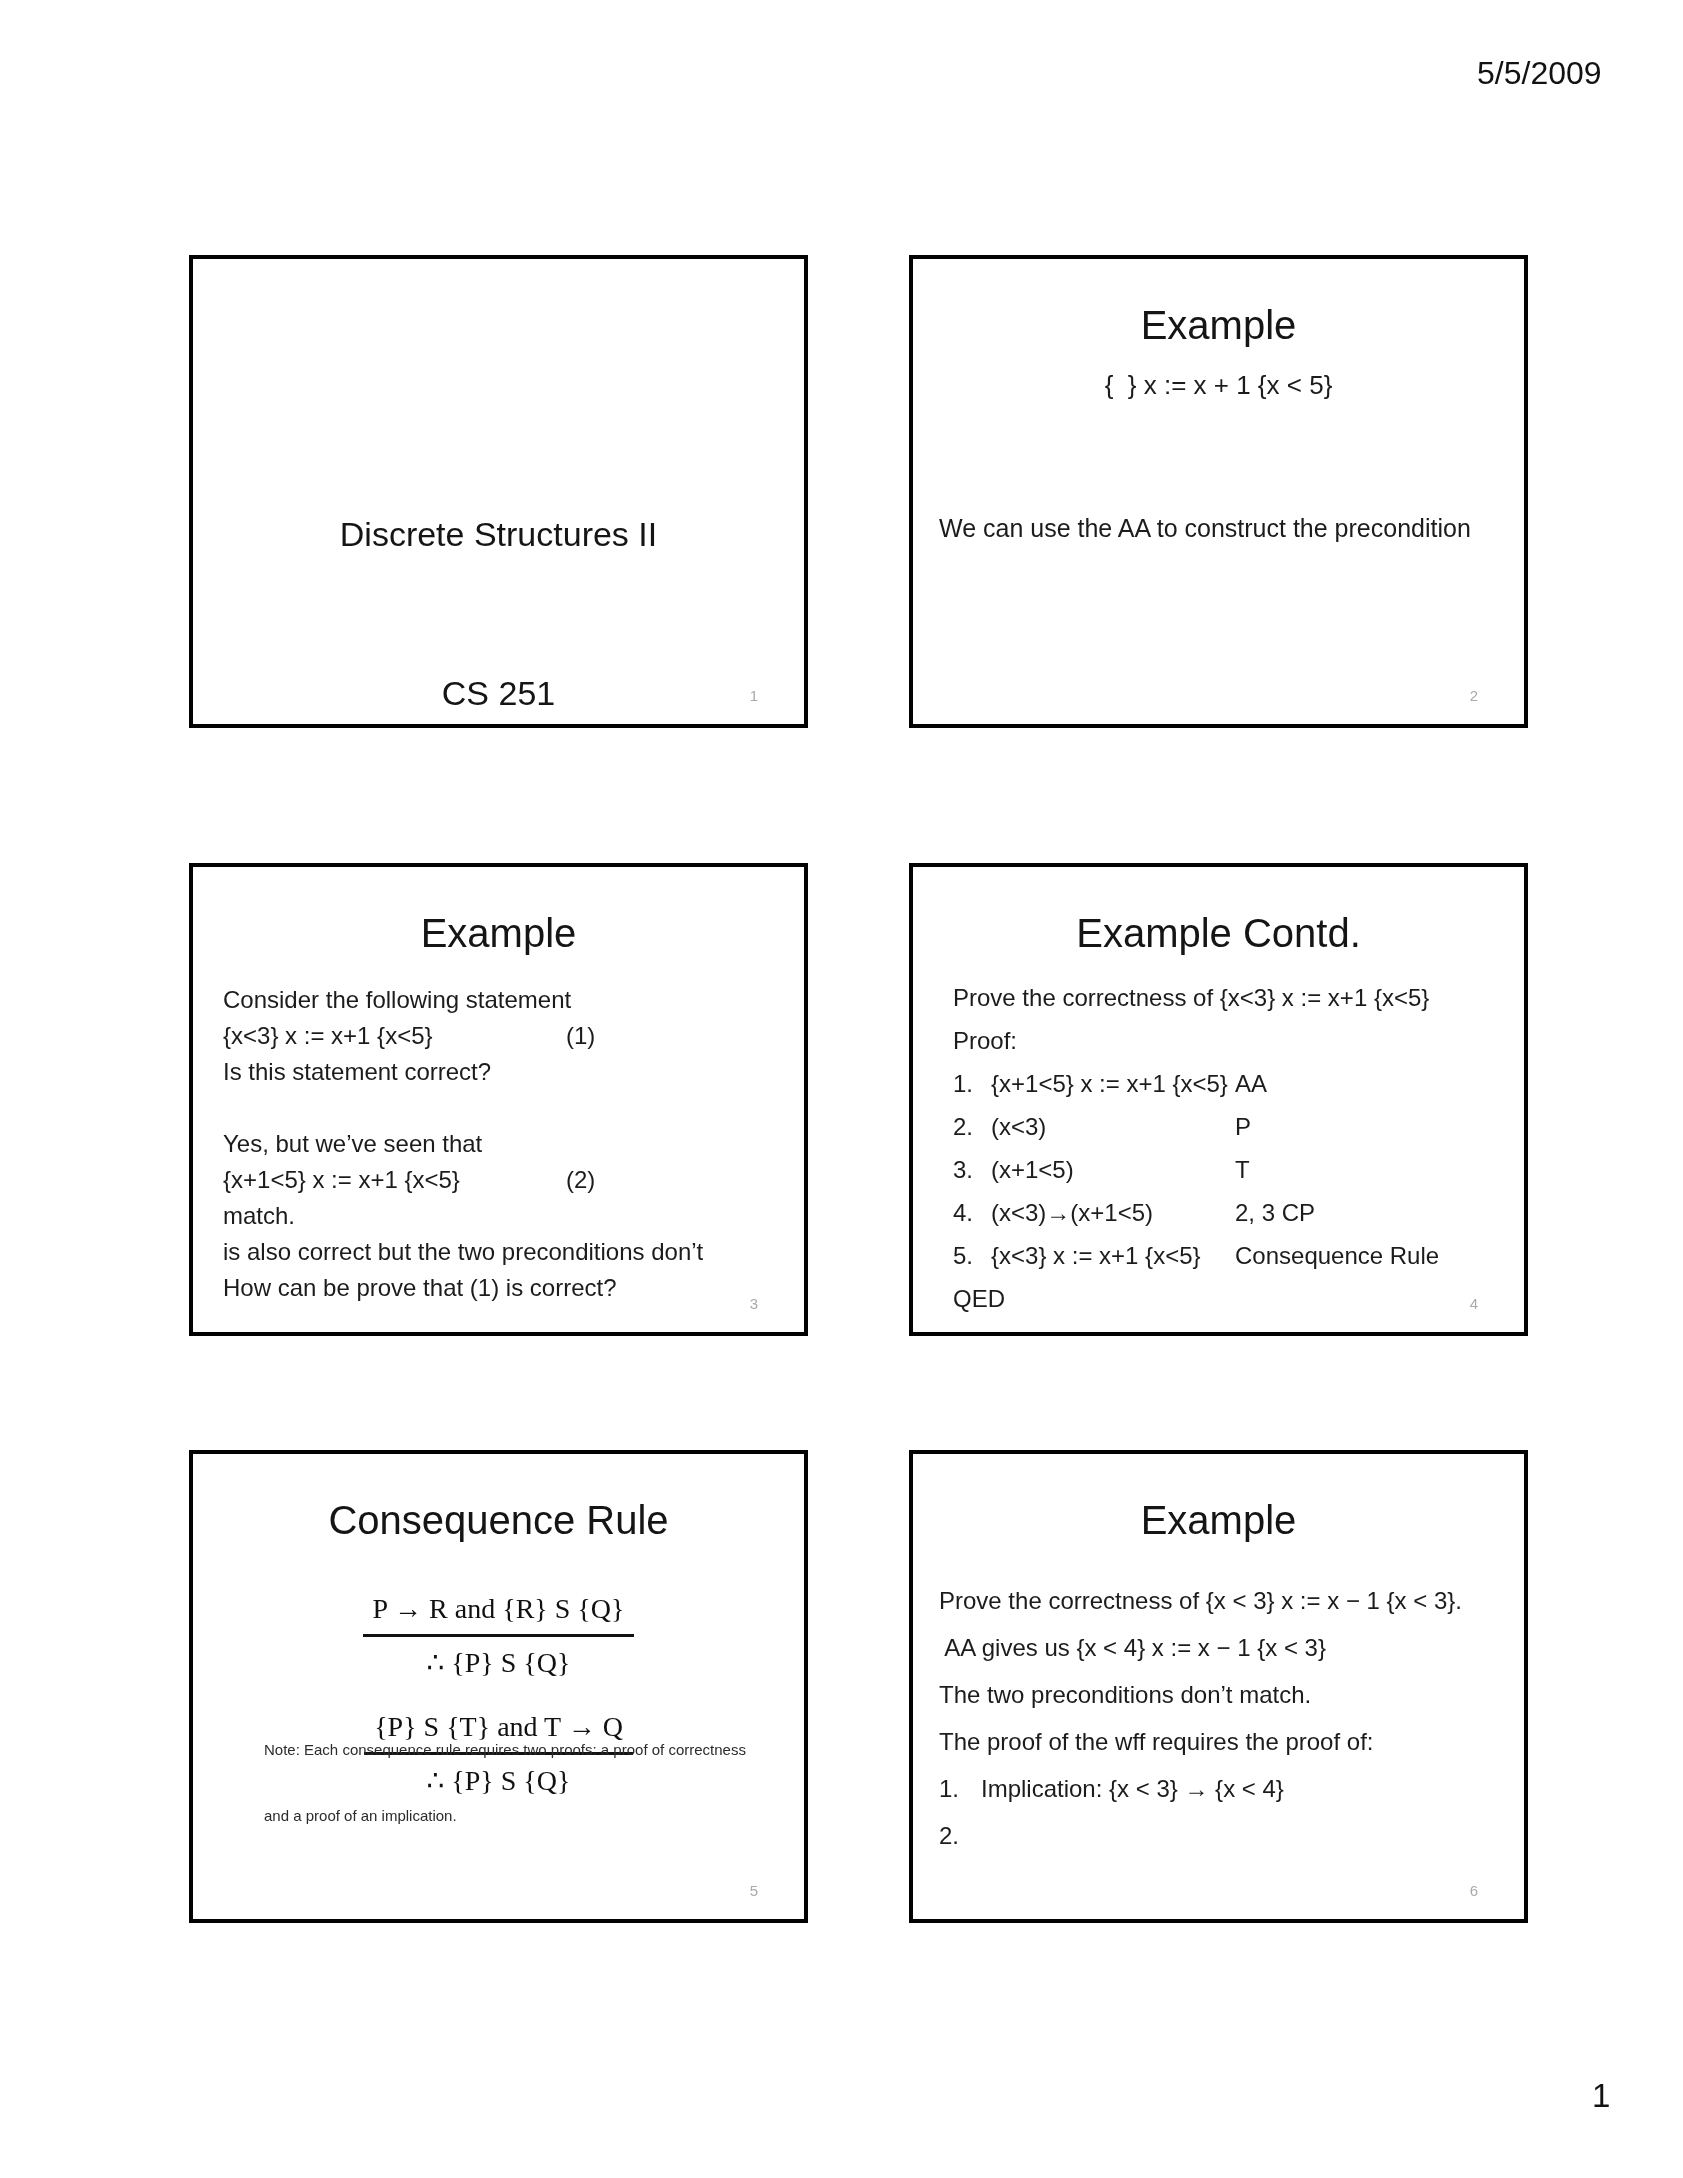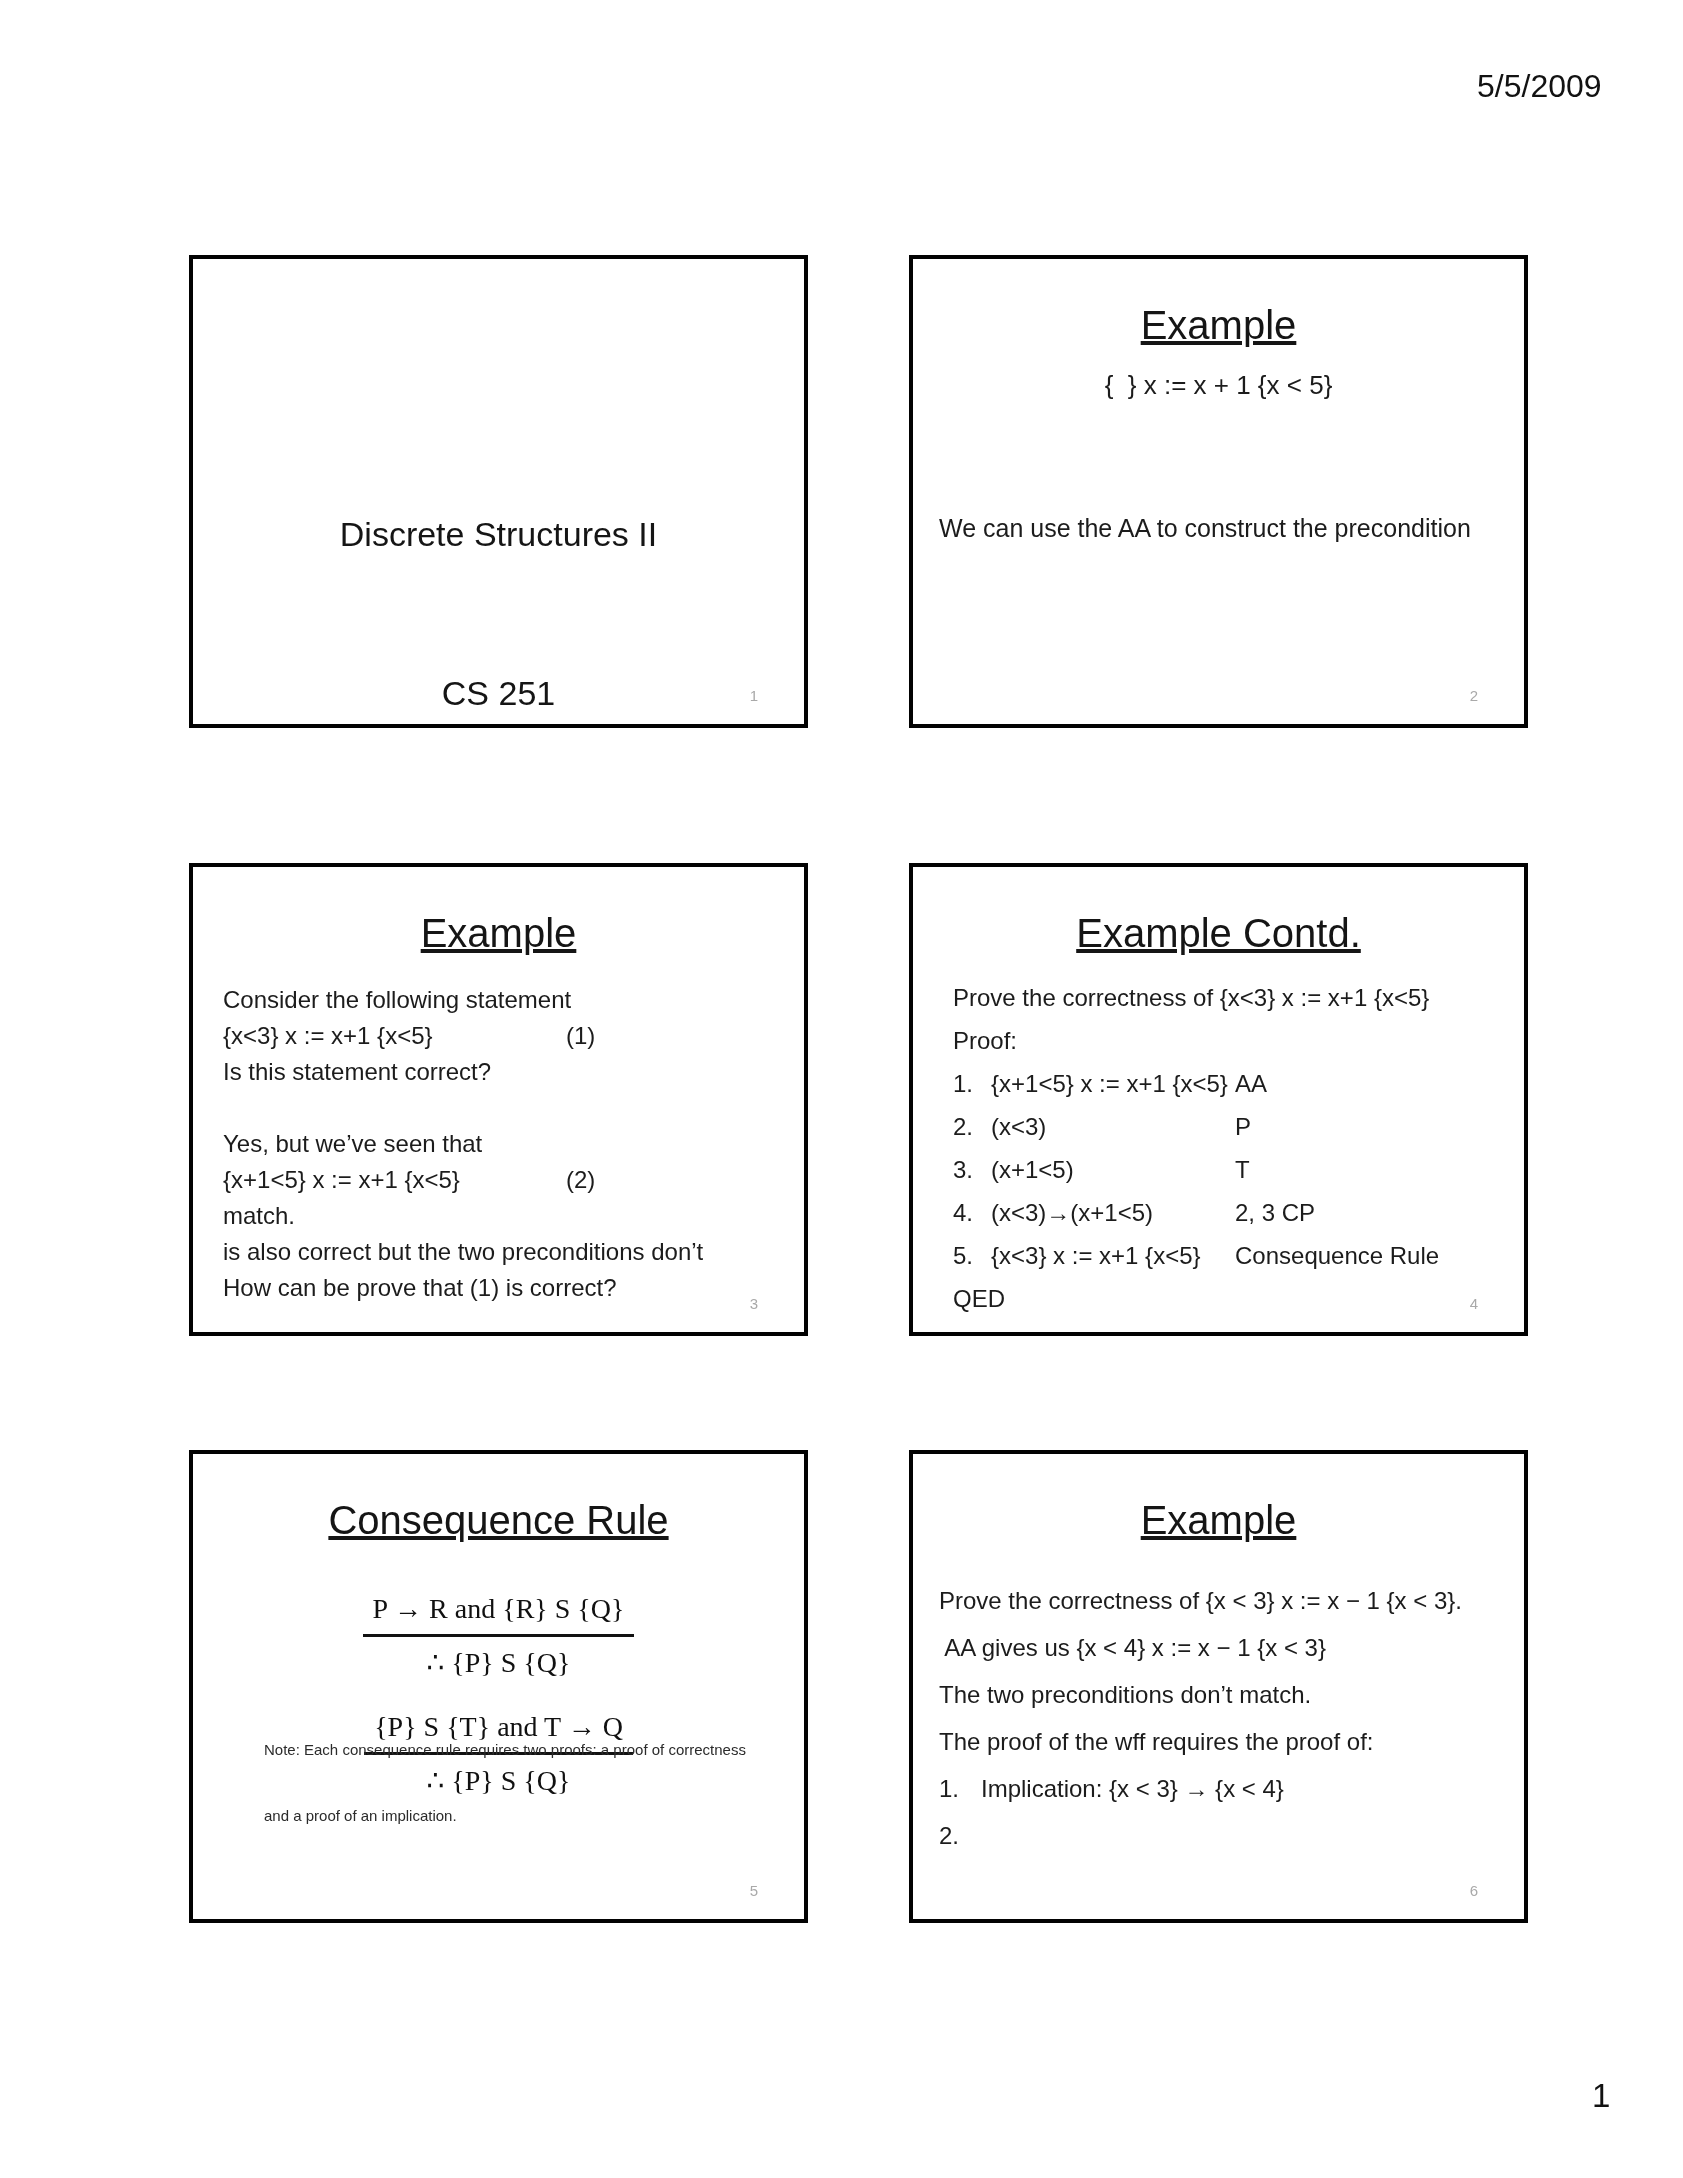--- a/index.html
+++ b/index.html
@@ -5,21 +5,21 @@
   * { margin:0; padding:0; box-sizing:border-box; }
   html,body { background:#ffffff; }
   body {
     width:1683px; height:2178px; position:relative;
     font-family:"Liberation Sans", sans-serif;
     color:#1c1c1c;
   }
   .page { position:absolute; inset:0; background:#ffffff; }
 
   .date {
-    position:absolute; top:68px; left:1477px;
+    position:absolute; top:55px; left:1477px;
     font-size:32px; color:#121212; white-space:pre;
   }
   .pageno {
     position:absolute; top:2077px; left:1592px;
     font-size:33px; color:#121212;
   }
 
   .slide {
     position:absolute; width:619px; height:473px;
     border:4px solid #020202; background:#ffffff;
@@ -28,21 +28,21 @@
   .col-l { left:189px; }  .col-r { left:909px; }
   .row-1 { top:255px; }   .row-2 { top:863px; }   .row-3 { top:1450px; }
 
   .sn {
     position:absolute; right:46px; bottom:20px;
     font-size:15px; color:#a9a9a9;
   }
 
   .slide-title {
     margin-top:44px; text-align:center;
-    font-size:40px; color:#151515; white-space:pre;text-decoration:underline;
+    font-size:40px; color:#151515; white-space:pre;
   }
 
   
   .s1-titleblock {
     margin-top:143px; text-align:center;
     font-size:34px; line-height:53px; color:#151515; white-space:pre;
   }
 
   
   .s2-f1 { margin-top:22px; text-align:center; font-size:26px; white-space:pre; }

